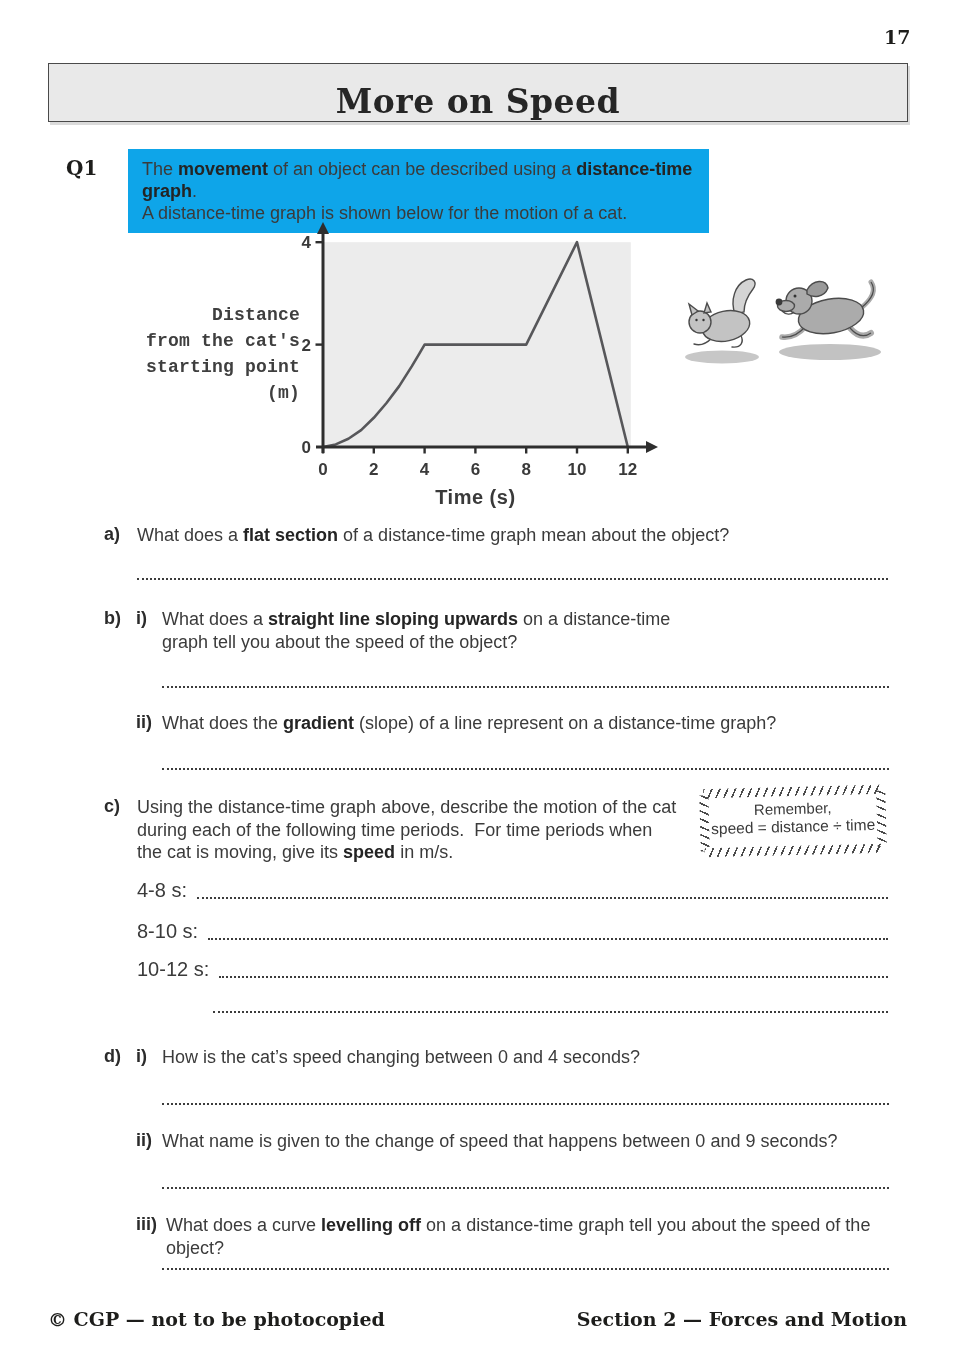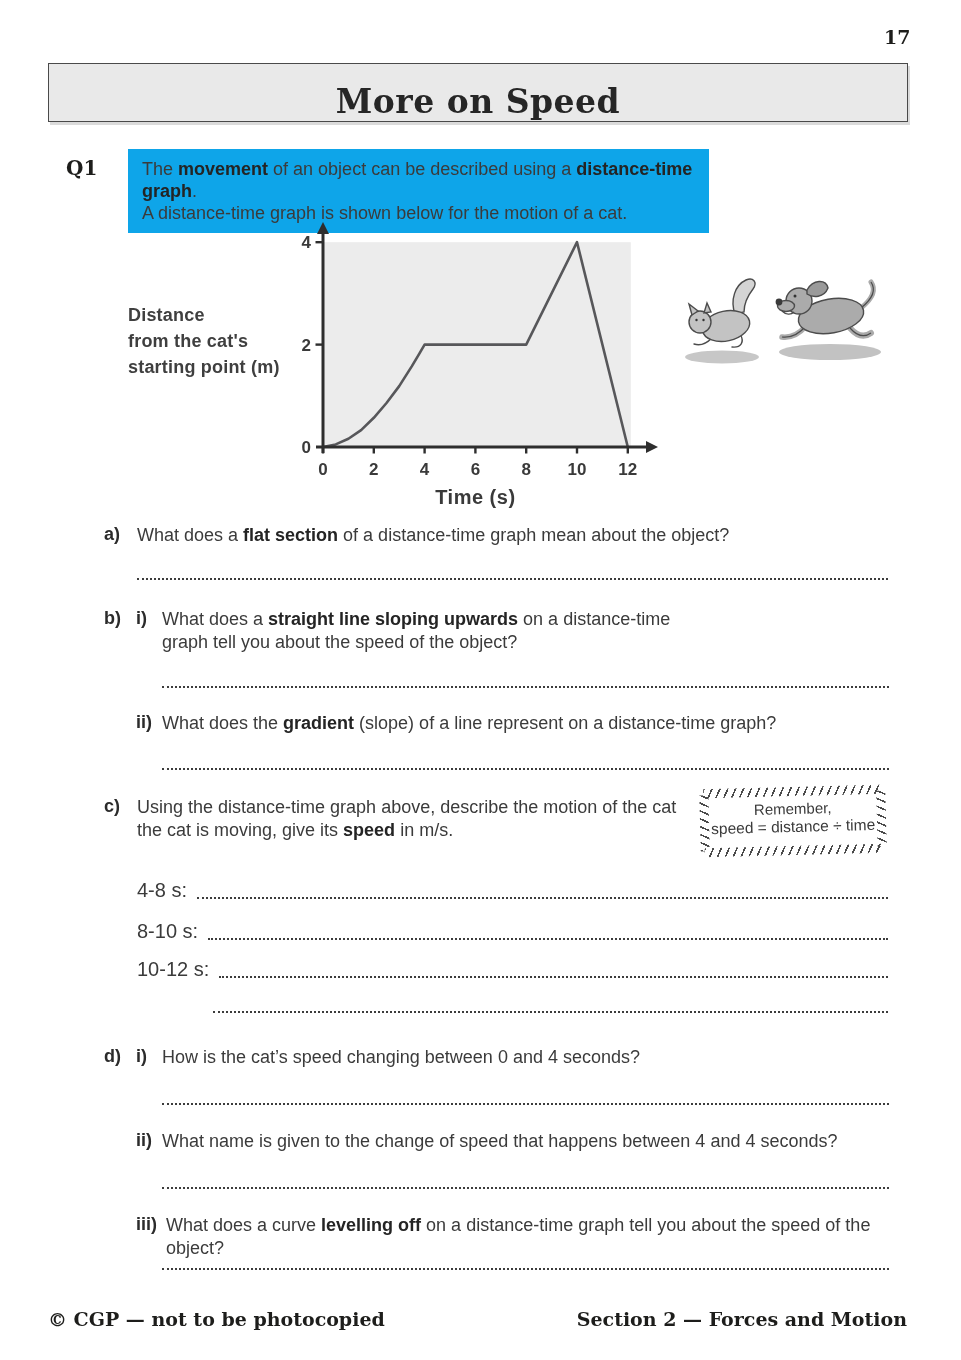--- a/index.html
+++ b/index.html
@@ -13,22 +13,22 @@
   .qlabel{position:absolute;font-weight:700;font-size:20px;color:#1d1d1b;}
   .graybox{position:absolute;background:#0ea5e9;padding:9px 14px;font-size:18px;line-height:22px;color:#3b3b3b;}
   .qtext{white-space:pre-wrap;}
   .plabel{position:absolute;font-weight:700;font-size:18px;color:#2b2b2b;}
   .ptext{position:absolute;font-size:18px;line-height:23px;color:#3b3b3b;}
   .ptext div{white-space:pre-wrap;}
   b{color:#242424;}
   .dotline{position:absolute;height:0;border-bottom:2.2px dotted #3c3c3c;}
   .fillrow{position:absolute;display:flex;align-items:flex-end;font-size:20px;color:#3b3b3b;}
   .fillrow .dots{flex:1;border-bottom:2.2px dotted #3c3c3c;margin-left:10px;margin-bottom:3px;}
-  .ylabel{position:absolute;width:172px;text-align:left;font-weight:700;font-size:18px;
-          line-height:26px;color:#3f3f3f;letter-spacing:.2px;}
+  .ylabel{position:absolute;width:172px;text-align:right;font-weight:700;font-size:18px;
+          line-height:26px;color:#3f3f3f;letter-spacing:.2px;font-family:Liberation Mono, monospace;}
   .tick{font:700 17px "Liberation Sans",sans-serif;fill:#3a3a3a;}
   .xlabel{font:700 20px "Liberation Sans",sans-serif;fill:#3a3a3a;letter-spacing:.5px;}
   .note{position:absolute;transform:rotate(-1.5deg);color:#3a3a3a;}
   .note .inner{padding:5px 10px 4px;text-align:center;}
   .note .l1{font-size:15px;line-height:17px;}
   .note .l2{font-size:15.5px;line-height:19px;white-space:nowrap;}
   .hatch-top,.hatch-bot{position:absolute;left:4px;right:4px;height:9px;
       background:repeating-linear-gradient(115deg,#4a4a4a 0 1.6px,transparent 1.6px 7.2px);}
   .hatch-top{top:0;} .hatch-bot{bottom:0;}
   .hatch-left,.hatch-right{position:absolute;top:6px;bottom:6px;width:9px;
@@ -135,20 +135,21 @@
 
   <div class="plabel" style="left:136px;top:712px;">ii)</div>
   <div class="ptext" style="left:162px;top:712px;width:700px;">
     <div>What does the <b>gradient</b> (slope) of a line represent on a distance-time graph?</div>
   </div>
   <div class="dotline" style="left:162px;top:768px;width:727px;"></div>
 
   <div class="plabel" style="left:104px;top:796px;">c)</div>
   <div class="ptext" style="left:137px;top:796px;width:575px;line-height:22.5px;">
     <div>Using the distance-time graph above, describe the motion of the cat</div>
+    <div>during each of the following time periods.  For time periods when</div>
     <div>the cat is moving, give its <b>speed</b> in m/s.</div>
   </div>
 
   <div class="note" style="left:700px;top:787px;width:186px;height:68px;">
     <div class="hatch-top"></div>
     <div class="hatch-bot"></div>
     <div class="hatch-left"></div>
     <div class="hatch-right"></div>
     <div class="inner" style="padding-top:13px;">
       <div class="l1">Remember,</div>
@@ -172,21 +173,21 @@
 
   <div class="plabel" style="left:104px;top:1046px;">d)</div>
   <div class="plabel" style="left:136px;top:1046px;">i)</div>
   <div class="ptext" style="left:162px;top:1046px;width:700px;">
     <div>How is the cat’s speed changing between 0 and 4 seconds?</div>
   </div>
   <div class="dotline" style="left:162px;top:1103px;width:727px;"></div>
 
   <div class="plabel" style="left:136px;top:1130px;">ii)</div>
   <div class="ptext" style="left:162px;top:1130px;width:720px;">
-    <div>What name is given to the change of speed that happens between 4 and 4 seconds?</div>
+    <div>What name is given to the change of speed that happens between 0 and 9 seconds?</div>
   </div>
   <div class="dotline" style="left:162px;top:1187px;width:727px;"></div>
 
   <div class="plabel" style="left:136px;top:1214px;">iii)</div>
   <div class="ptext" style="left:166px;top:1214px;width:735px;">
     <div>What does a curve <b>levelling off</b> on a distance-time graph tell you about the speed of the object?</div>
   </div>
   <div class="dotline" style="left:162px;top:1268px;width:727px;"></div>
 
   <div class="footer serif" style="left:48px;top:1308px;">© CGP — not to be photocopied</div>

